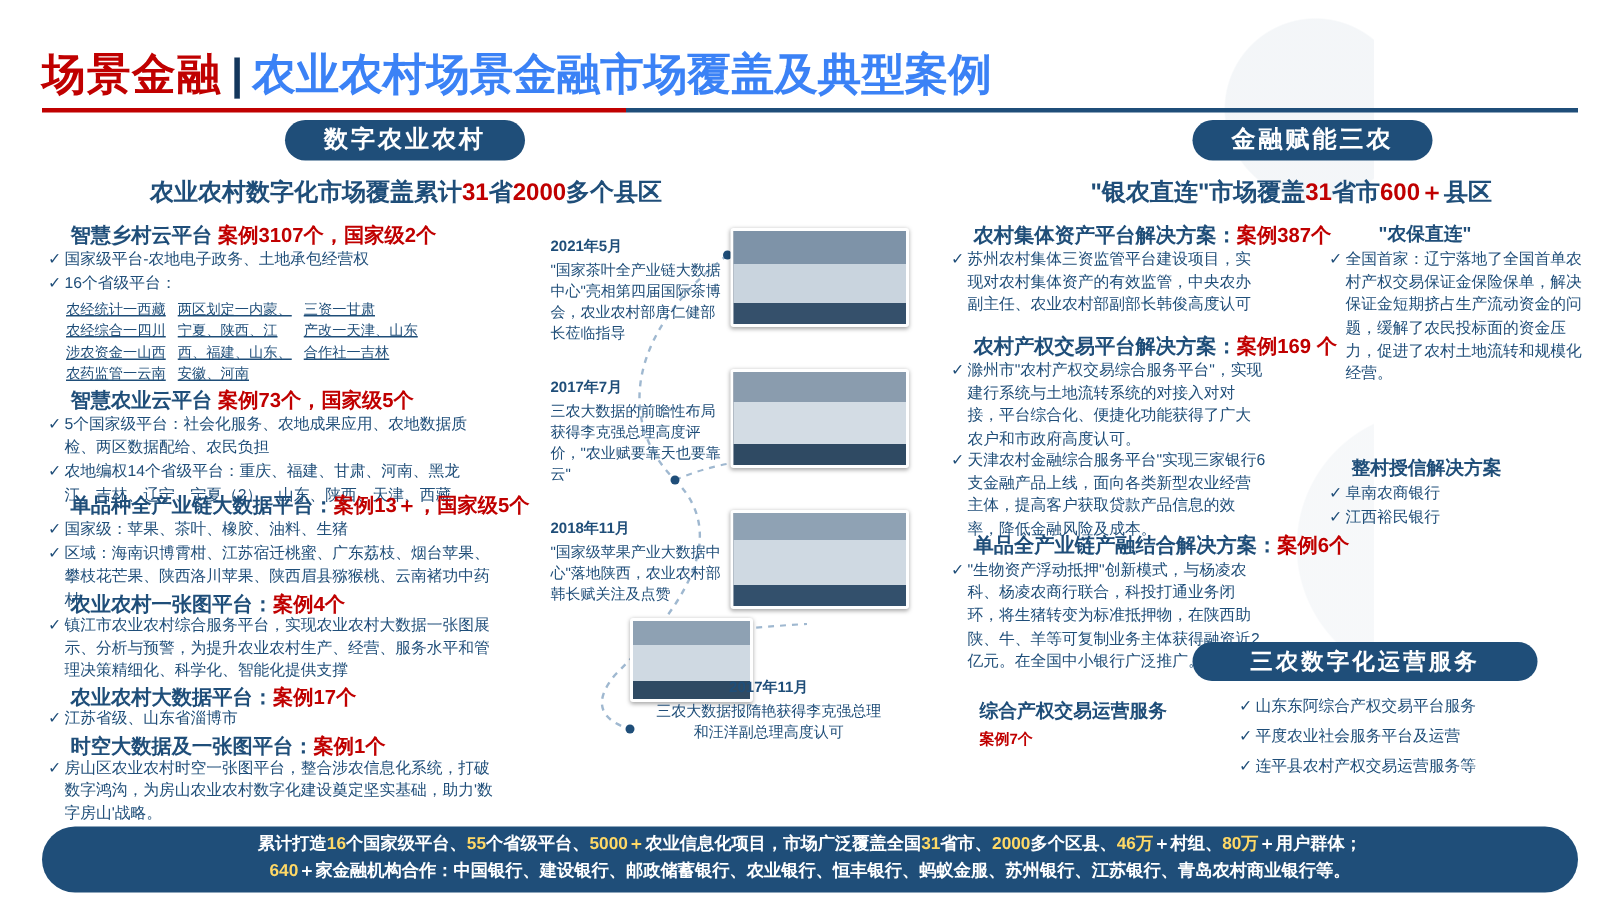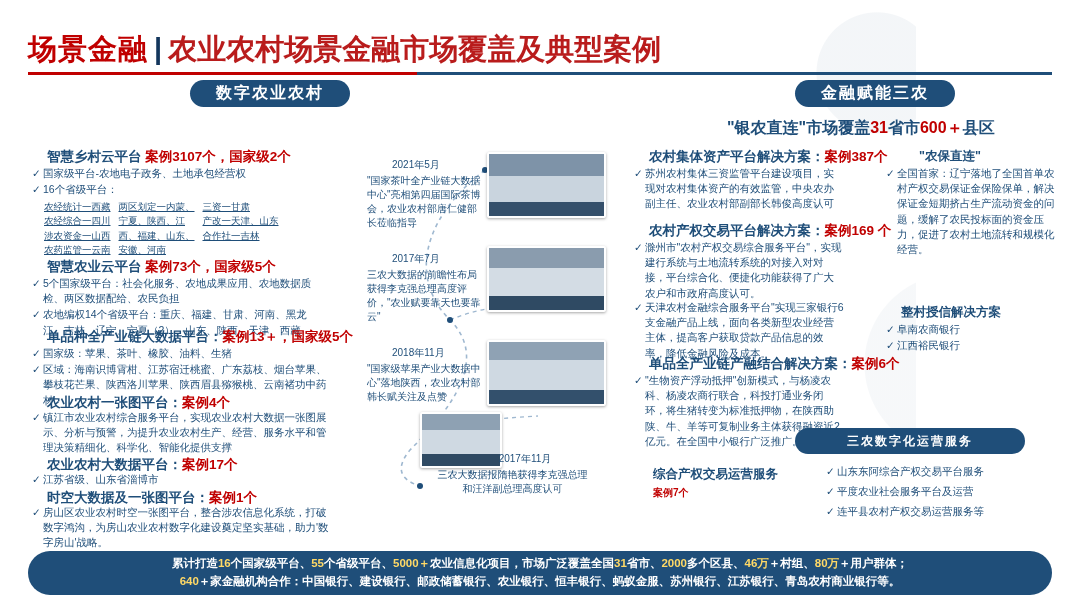--- a/index.html
+++ b/index.html
@@ -19,21 +19,21 @@
     display:flex;align-items:baseline;
   }
   .title-red{
     font-size:29px;font-weight:bold;color:#c00000;letter-spacing:1px;
     white-space:nowrap;
   }
   .title-sep{
     font-size:29px;font-weight:bold;color:#13365c;margin:0 6px;
   }
   .title-blue{
-    font-size:29px;font-weight:bold;color:#b91c1c;white-space:nowrap;
+    font-size:29px;font-weight:bold;color:#3b82f6;white-space:nowrap;
   }
   .title-underline{
     position:absolute;left:28px;top:72px;width:1024px;height:3px;
     background:linear-gradient(90deg,#c00000 0%,#c00000 38%,#1f4e79 38%,#1f4e79 100%);
   }
 
   
   .pill{
     position:absolute;height:27px;border-radius:14px;
     background:#1f4e79;color:#ffffff;
@@ -67,33 +67,33 @@
   .bullets .tx{flex:1;}
 
   
   .prov-table{
     position:absolute;font-size:9.5px;color:#1f4e79;line-height:1.5;
     border-collapse:collapse;
     text-decoration:underline;
   }
   .prov-table td{padding:0 8px 0 0;white-space:nowrap;vertical-align:top;}
   .tl-item{position:absolute;font-size:10px;color:#1f4e79;line-height:1.4;}
-  .tl-date{font-weight:normal;margin-bottom:2px;margin-left:25px;}
+  .tl-date{font-weight:bold;margin-bottom:2px;}
   .tl-text{}
   .photo{
     position:absolute;border:2px solid #ffffff;border-radius:2px;
     box-shadow:0 1px 3px rgba(0,0,0,.35);
     background:#4a5b6e;overflow:hidden;
   }
   .photo .band{position:absolute;left:0;right:0;}
   .curve{position:absolute;left:300px;top:130px;width:360px;height:380px;}
 
   .pill-wide{
     position:absolute;height:26px;border-radius:13px;background:#1f4e79;
-    color:#fff;font-size:12px;font-weight:bold;
+    color:#fff;font-size:15px;font-weight:bold;
     display:flex;align-items:center;justify-content:center;letter-spacing:2px;
   }
 
   
   .footer{
     position:absolute;left:28px;top:551px;width:1024px;height:44px;
     background:#1f4e79;border-radius:22px;color:#ffffff;
     display:flex;flex-direction:column;align-items:center;justify-content:center;
     font-size:11.5px;line-height:1.55;font-weight:bold;
   }
@@ -114,20 +114,23 @@
   <div class="bg-dots"></div>
 
   <div class="title-row">
     <span class="title-red">场景金融</span>
     <span class="title-sep">|</span>
     <span class="title-blue">农业农村场景金融市场覆盖及典型案例</span>
   </div>
   <div class="title-underline"></div>
 
   <div class="pill pill-left">数字农业农村</div>
+  <div class="sub-head sub-left">
+    <span>农业农村数字化市场覆盖累计</span><span class="em">31</span><span>省</span><span class="em">2000</span><span>多个县区</span>
+  </div>
 
   <div class="blk-title" style="left:28px;top:148px;">
     <span>智慧乡村云平台 </span><span class="em">案例3107个，国家级2个</span>
   </div>
   <div class="bullets" style="left:32px;top:166px;width:290px;">
     <div class="li">
         <span class="mk">✓</span>
         <span class="tx">国家级平台-农地电子政务、土地承包经营权</span>
       </div>
     <div class="li">

